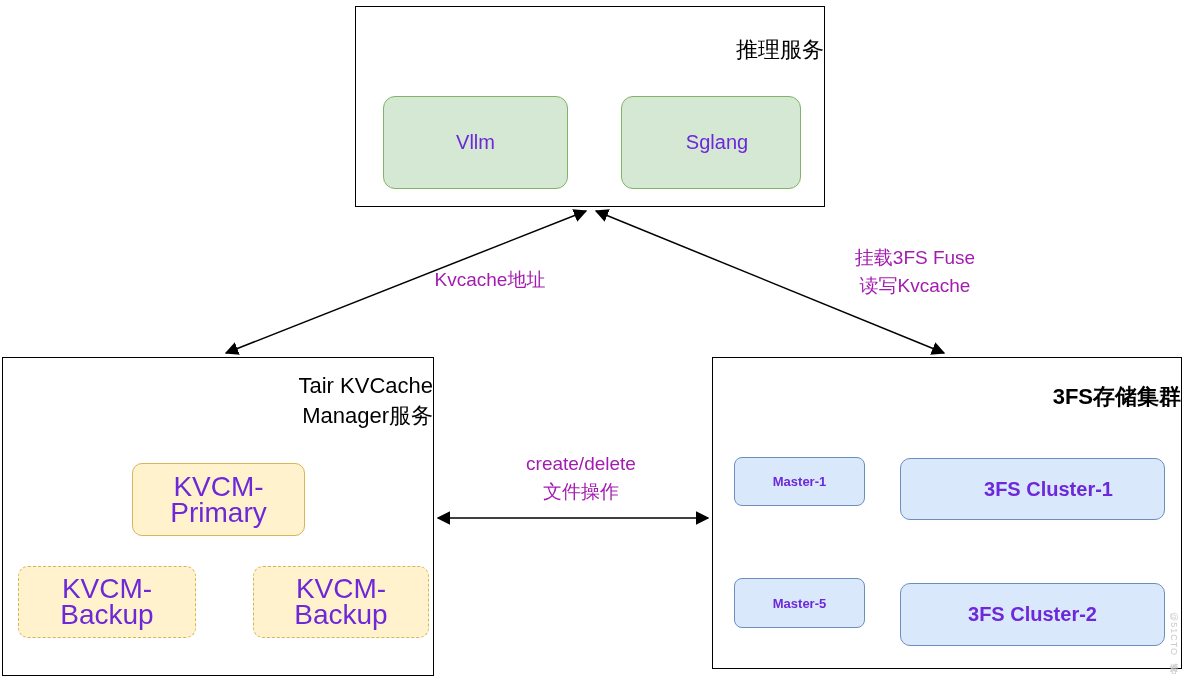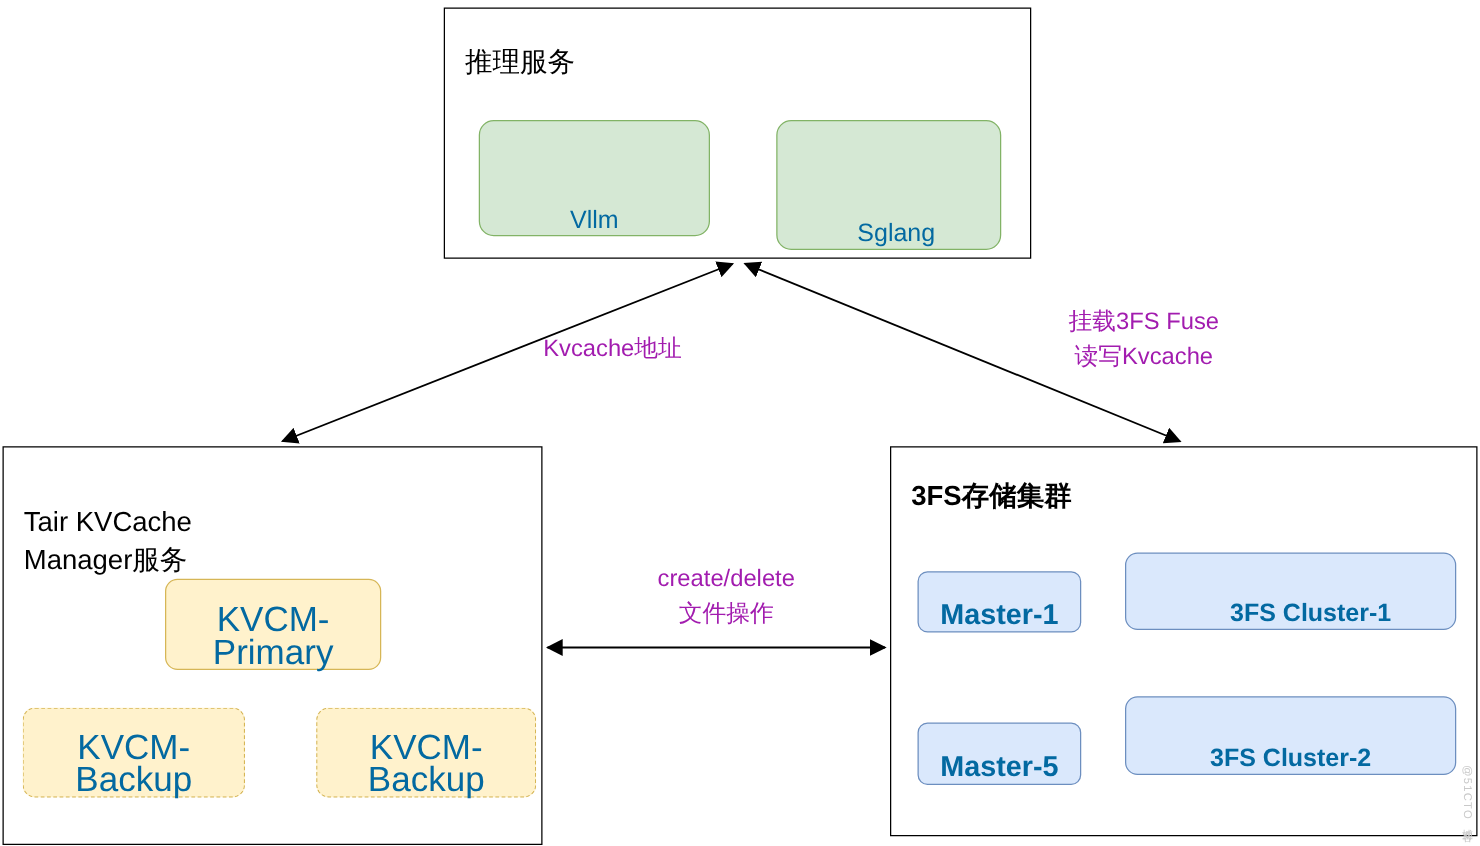--- a/index.html
+++ b/index.html
@@ -23,79 +23,79 @@
     pointer-events: none;
   }
   .group {
     position: absolute;
     background: #ffffff;
     border: 1px solid #000000;
     box-sizing: border-box;
   }
   .group-title {
     position: absolute;
-    left: 16px;
+    left: 0;
     width: 100%;
-    text-align: left;
+    text-align: right;
     font-size: 22px;
     color: #000000;
     line-height: 30px;
   }
   .ml { white-space: pre-line; }
   .node {
     position: absolute;
     box-sizing: border-box;
     display: flex;
-    align-items: flex-end;
+    align-items: center;
     justify-content: center;
     text-align: center;
-    color: #0369a1;
+    color: #6d28d9;
   }
   .node-green {
     background: #d5e8d4;
     border: 1.5px solid #82b366;
     border-radius: 12px;
     font-size: 20px;
   }
   .node-yellow {
     background: #fff2cc;
     border: 1.5px solid #d6b656;
     border-radius: 10px;
     font-size: 28px;
     line-height: 26px;
   }
   .node-yellow.dashed { border-style: dashed; }
   .node-blue {
     background: #dae8fc;
     border: 1.5px solid #6c8ebf;
     border-radius: 8px;
   }
-  .master { font-size: 23px; }
+  .master { font-size: 13px; }
   .cluster { font-size: 20px; border-radius: 10px; }
 
   
   .g-inference { left: 355px; top: 6px; width: 470px; height: 201px; }
   .g-inference .group-title { top: 28px; }
   .n-vllm   { left: 27px;  top: 89px; width: 185px; height: 93px; }
-  .n-sglang { left: 265px; top: 89px; width: 180px; height: 104px; padding-left: 12px; }
+  .n-sglang { left: 265px; top: 89px; width: 180px; height: 93px; padding-left: 12px; }
 
   
   .g-kvcm { left: 2px; top: 357px; width: 432px; height: 319px; }
-  .g-kvcm .group-title { top: 13px; margin-top: 32px; }
+  .g-kvcm .group-title { top: 13px; }
   .n-primary { left: 129px; top: 105px; width: 173px; height: 73px; }
   .n-backup1 { left: 15px;  top: 208px; width: 178px; height: 72px; }
   .n-backup2 { left: 250px; top: 208px; width: 176px; height: 72px; }
 
   
   .g-storage { left: 712px; top: 357px; width: 470px; height: 312px; font-weight: bold; }
   .g-storage .group-title { top: 24px; }
   .n-master1  { left: 21px;  top: 99px;  width: 131px; height: 49px; }
-  .n-cluster1 { left: 187px; top: 84px;  width: 265px; height: 62px; padding-left: 32px; }
+  .n-cluster1 { left: 187px; top: 100px;  width: 265px; height: 62px; padding-left: 32px; }
   .n-master2  { left: 21px;  top: 220px; width: 131px; height: 50px; }
-  .n-cluster2 { left: 187px; top: 199px; width: 265px; height: 63px; }
+  .n-cluster2 { left: 187px; top: 225px; width: 265px; height: 63px; }
 
   .edge-label {
     position: absolute;
     text-align: center;
     font-size: 19px;
     color: #a21caf;
     line-height: 28px;
   }
   .lbl-kvcache { left: 390px; top: 266px; width: 200px; }
   .lbl-fuse    { left: 810px; top: 244px; width: 210px; }

